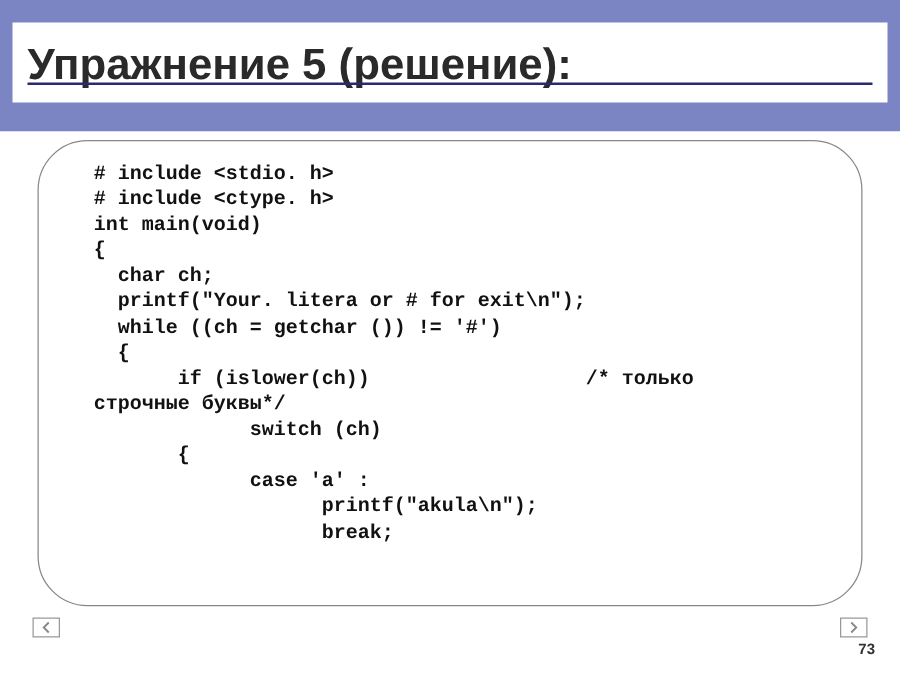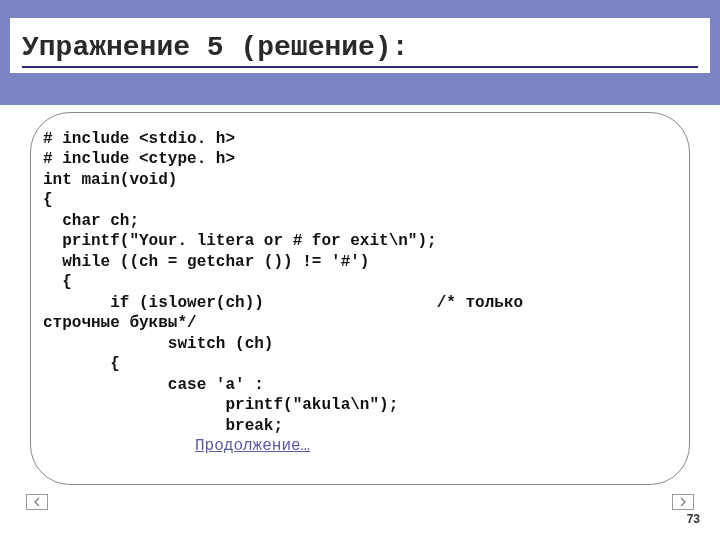--- a/index.html
+++ b/index.html
@@ -19,42 +19,41 @@
   }
   .title-box {
     position: absolute;
     top: 18px;
     left: 10px;
     right: 10px;
     background: #fff;
     padding: 14px 12px 10px 12px;
   }
   .title-box h1 {
-    font-size: 28px;
+    font-size: 35px;
     font-weight: bold;
     color: #2a2a2a;
-    font-family: Liberation Mono, monospace;
   }
   .divider {
     position: absolute;
     left: 22px;
     right: 22px;
     top: 66px;
     height: 2px;
     background: #2a2a70;
   }
   .content-box {
     position: absolute;
     top: 112px;
     left: 30px;
     right: 30px;
     bottom: 55px;
     border: 1px solid #888;
     border-radius: 40px;
-    padding: 16px 12px;
+    padding: 16px 44px;
   }
   .code {
     font-family: "Courier New", monospace;
     font-size: 16px;
     font-weight: bold;
     color: #111;
     line-height: 1.28;
     white-space: pre;
   }
   .continue-link {
@@ -113,21 +112,20 @@
   printf("Your. litera or # for exit\n");
   while ((ch = getchar ()) != '#')
   {
        if (islower(ch))                  /* только
 строчные буквы*/
              switch (ch)
        {
              case 'a' :
                    printf("akula\n");
                    break;</div>
-  <a class="continue-link">Продолжение…</a>
 </div>
 
 <div class="nav-arrows">
   <div class="arrow">
     <svg viewBox="0 0 10 10">
         <polyline points="7,1 3,5 7,9" fill="none" stroke="#888" stroke-width="1.5"></polyline>
       </svg>
   </div>
   <div class="arrow">
     <svg viewBox="0 0 10 10">

